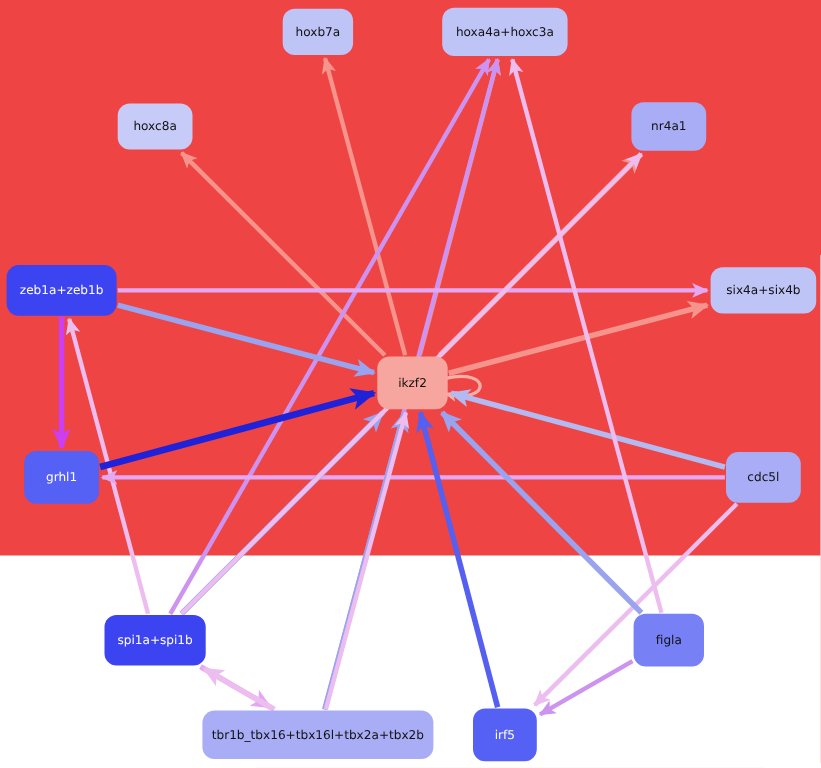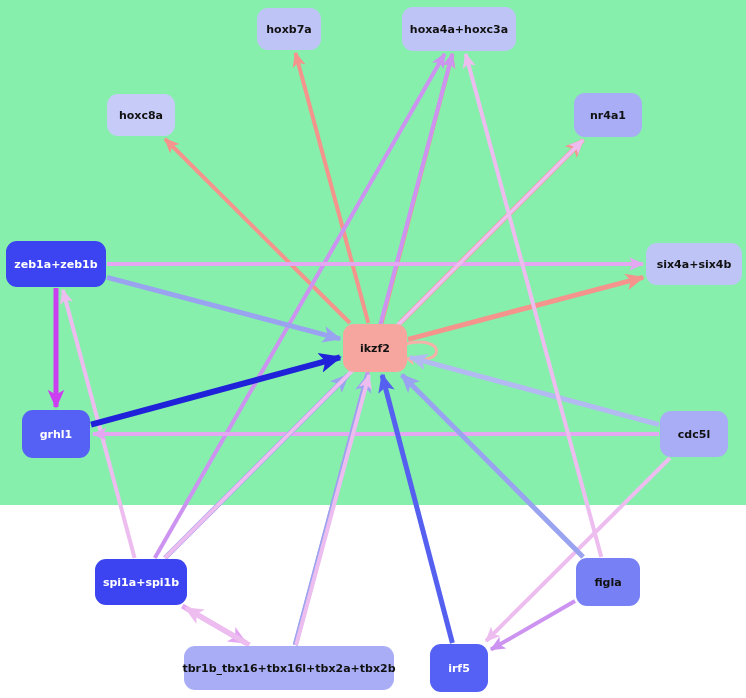--- a/index.html
+++ b/index.html
@@ -1,17 +1,17 @@
 <!DOCTYPE html>
 <html><head>
 <meta charset="utf-8">
 <style>
   html,body{margin:0;padding:0;background:#ffffff;}
   body{width:746px;height:698px;overflow:hidden;font-family:"DejaVu Sans",sans-serif;}
-  #canvas{position:relative;width:746px;height:505px;background:#86efac;font-weight:bold;}
+  #canvas{position:relative;width:746px;height:505px;background:#ef4444;}
   svg{position:absolute;left:0;top:0;width:746px;height:698px;}
   .node-label{font-family:"DejaVu Sans",sans-serif;font-size:11px;dominant-baseline:middle;text-anchor:middle;}
   .node-rect{stroke:none;}
 </style>
 </head>
 <body>
 
 <div id="canvas">
   <svg id="graph-svg" viewBox="0 0 746 698" xmlns="http://www.w3.org/2000/svg">
     <defs id="marker-defs">

